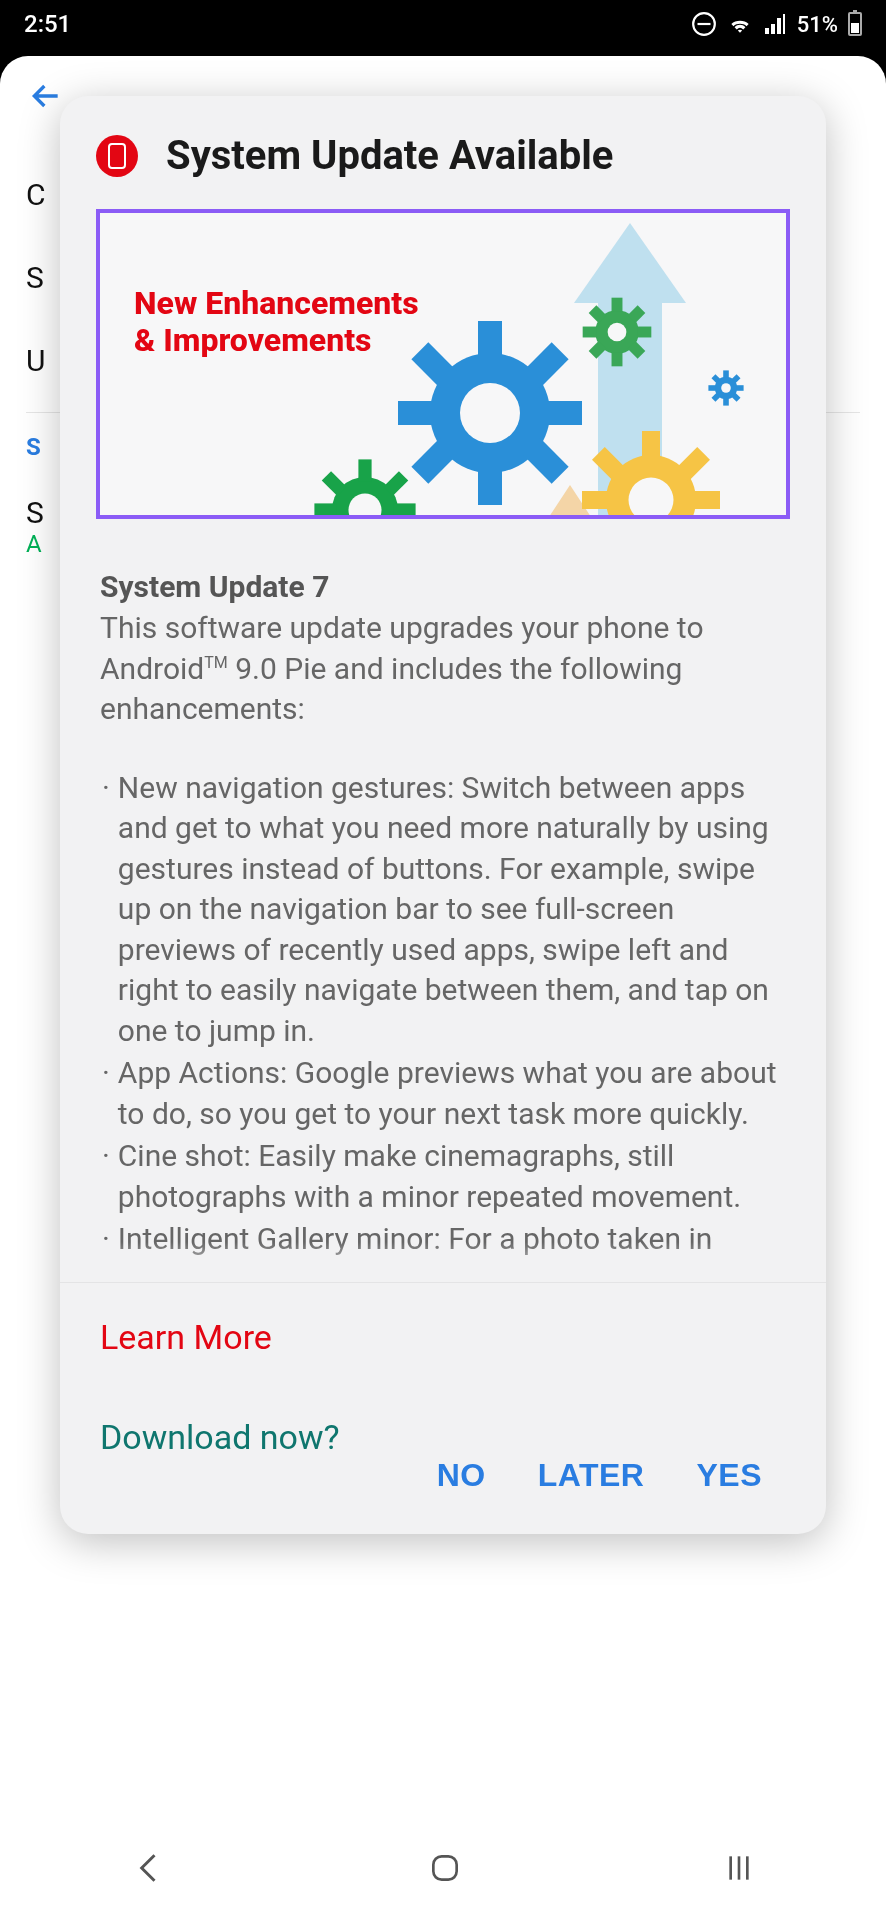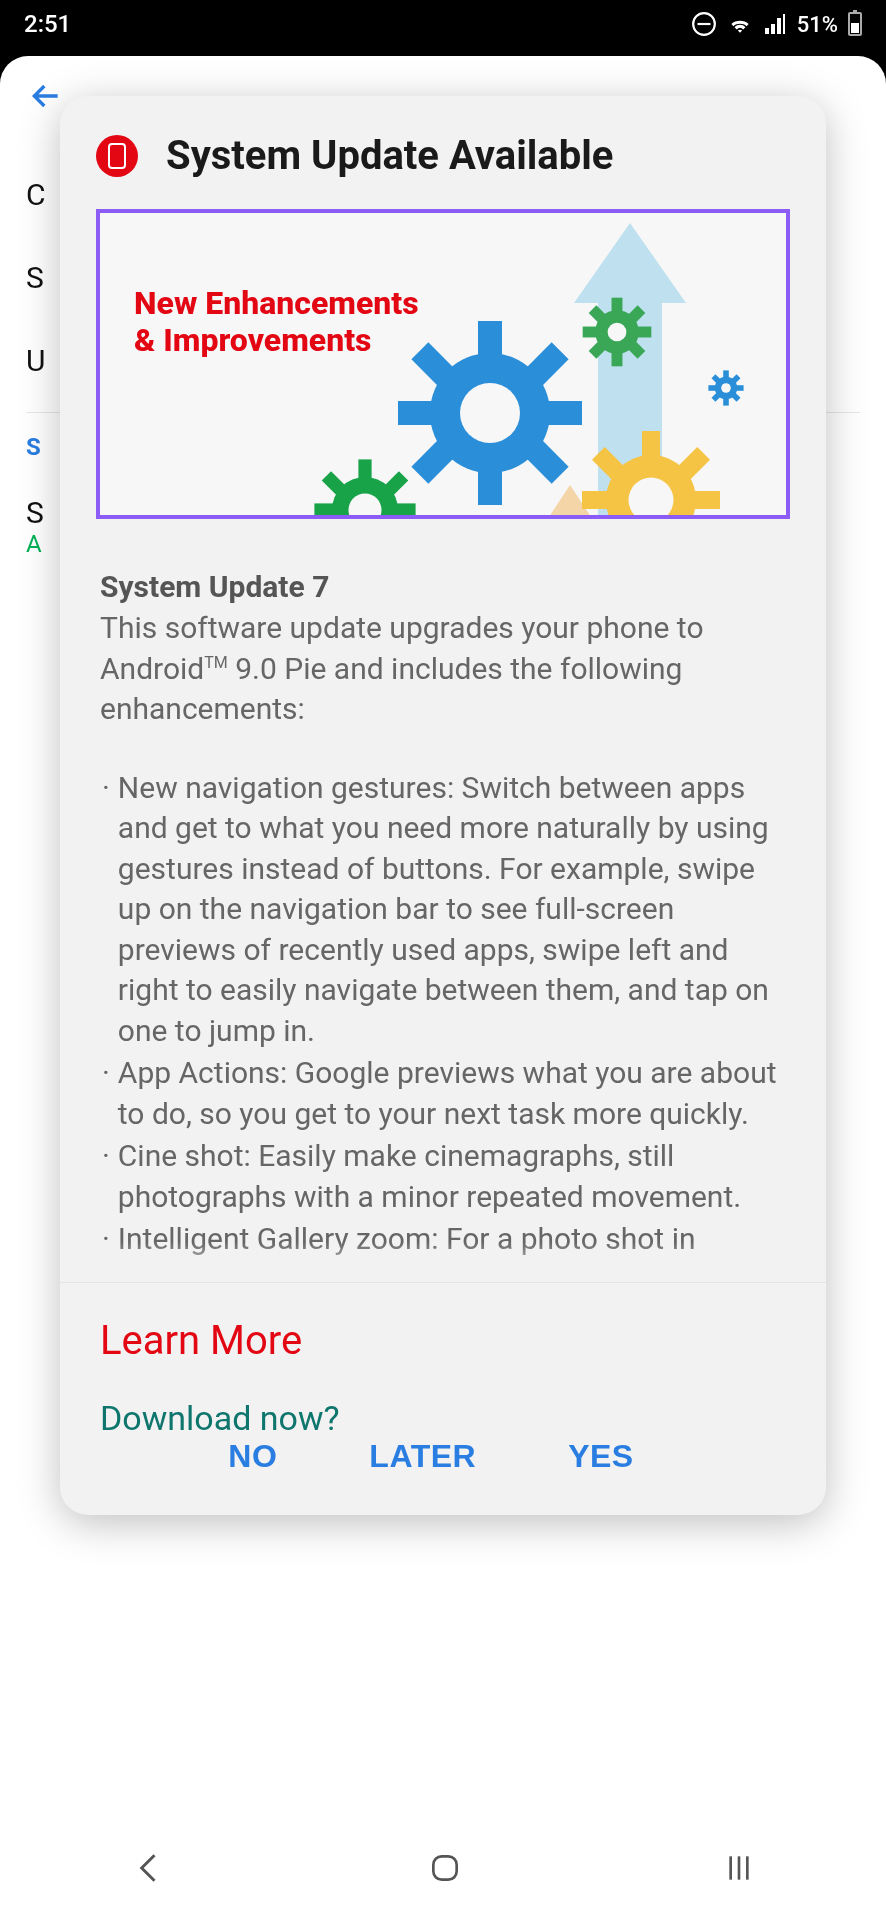--- a/index.html
+++ b/index.html
@@ -213,33 +213,33 @@
     height: 40px;
     background: linear-gradient(to bottom, rgba(242,242,243,0), #f2f2f3);
     pointer-events: none;
   }
   .modal-footer {
     padding: 34px 40px 40px;
     border-top: 1px solid #e4e4e5;
   }
   .learn-more {
     color: #e30613;
-    font-size: 40px;
+    font-size: 34px;
     font-weight: 400;
-    margin-bottom: 34px;
+    margin-bottom: 60px;
     display: inline-block;
   }
   .download-q {
     font-size: 34px;
     color: #0f766e;
   }
   .button-row {
     display: flex;
-    justify-content: center;
-    gap: 92px;
+    justify-content: flex-end;
+    gap: 52px;
     padding-right: 24px;
   }
   .dlg-btn {
     font-size: 32px;
     font-weight: 700;
     color: #2a7de1;
     background: none;
     border: none;
     letter-spacing: 0.5px;
   }
@@ -396,21 +396,21 @@
           <div class="bullet-item">
               <span class="bullet-dot">·</span>
               <span>App Actions: Google previews what you are about to do, so you get to your next task more quickly.</span>
             </div>
           <div class="bullet-item">
               <span class="bullet-dot">·</span>
               <span>Cine shot: Easily make cinemagraphs, still photographs with a minor repeated movement.</span>
             </div>
           <div class="bullet-item">
               <span class="bullet-dot">·</span>
-              <span>Intelligent Gallery zoom: For a photo shot in</span>
+              <span>Intelligent Gallery minor: For a photo taken in</span>
             </div>
         </div>
         <div class="body-fade"></div>
       </div>
 
       <div class="modal-footer">
         <a class="learn-more">Learn More</a>
         <div class="download-q">Download now?</div>
         <div class="button-row">
           <button class="dlg-btn">NO</button>

